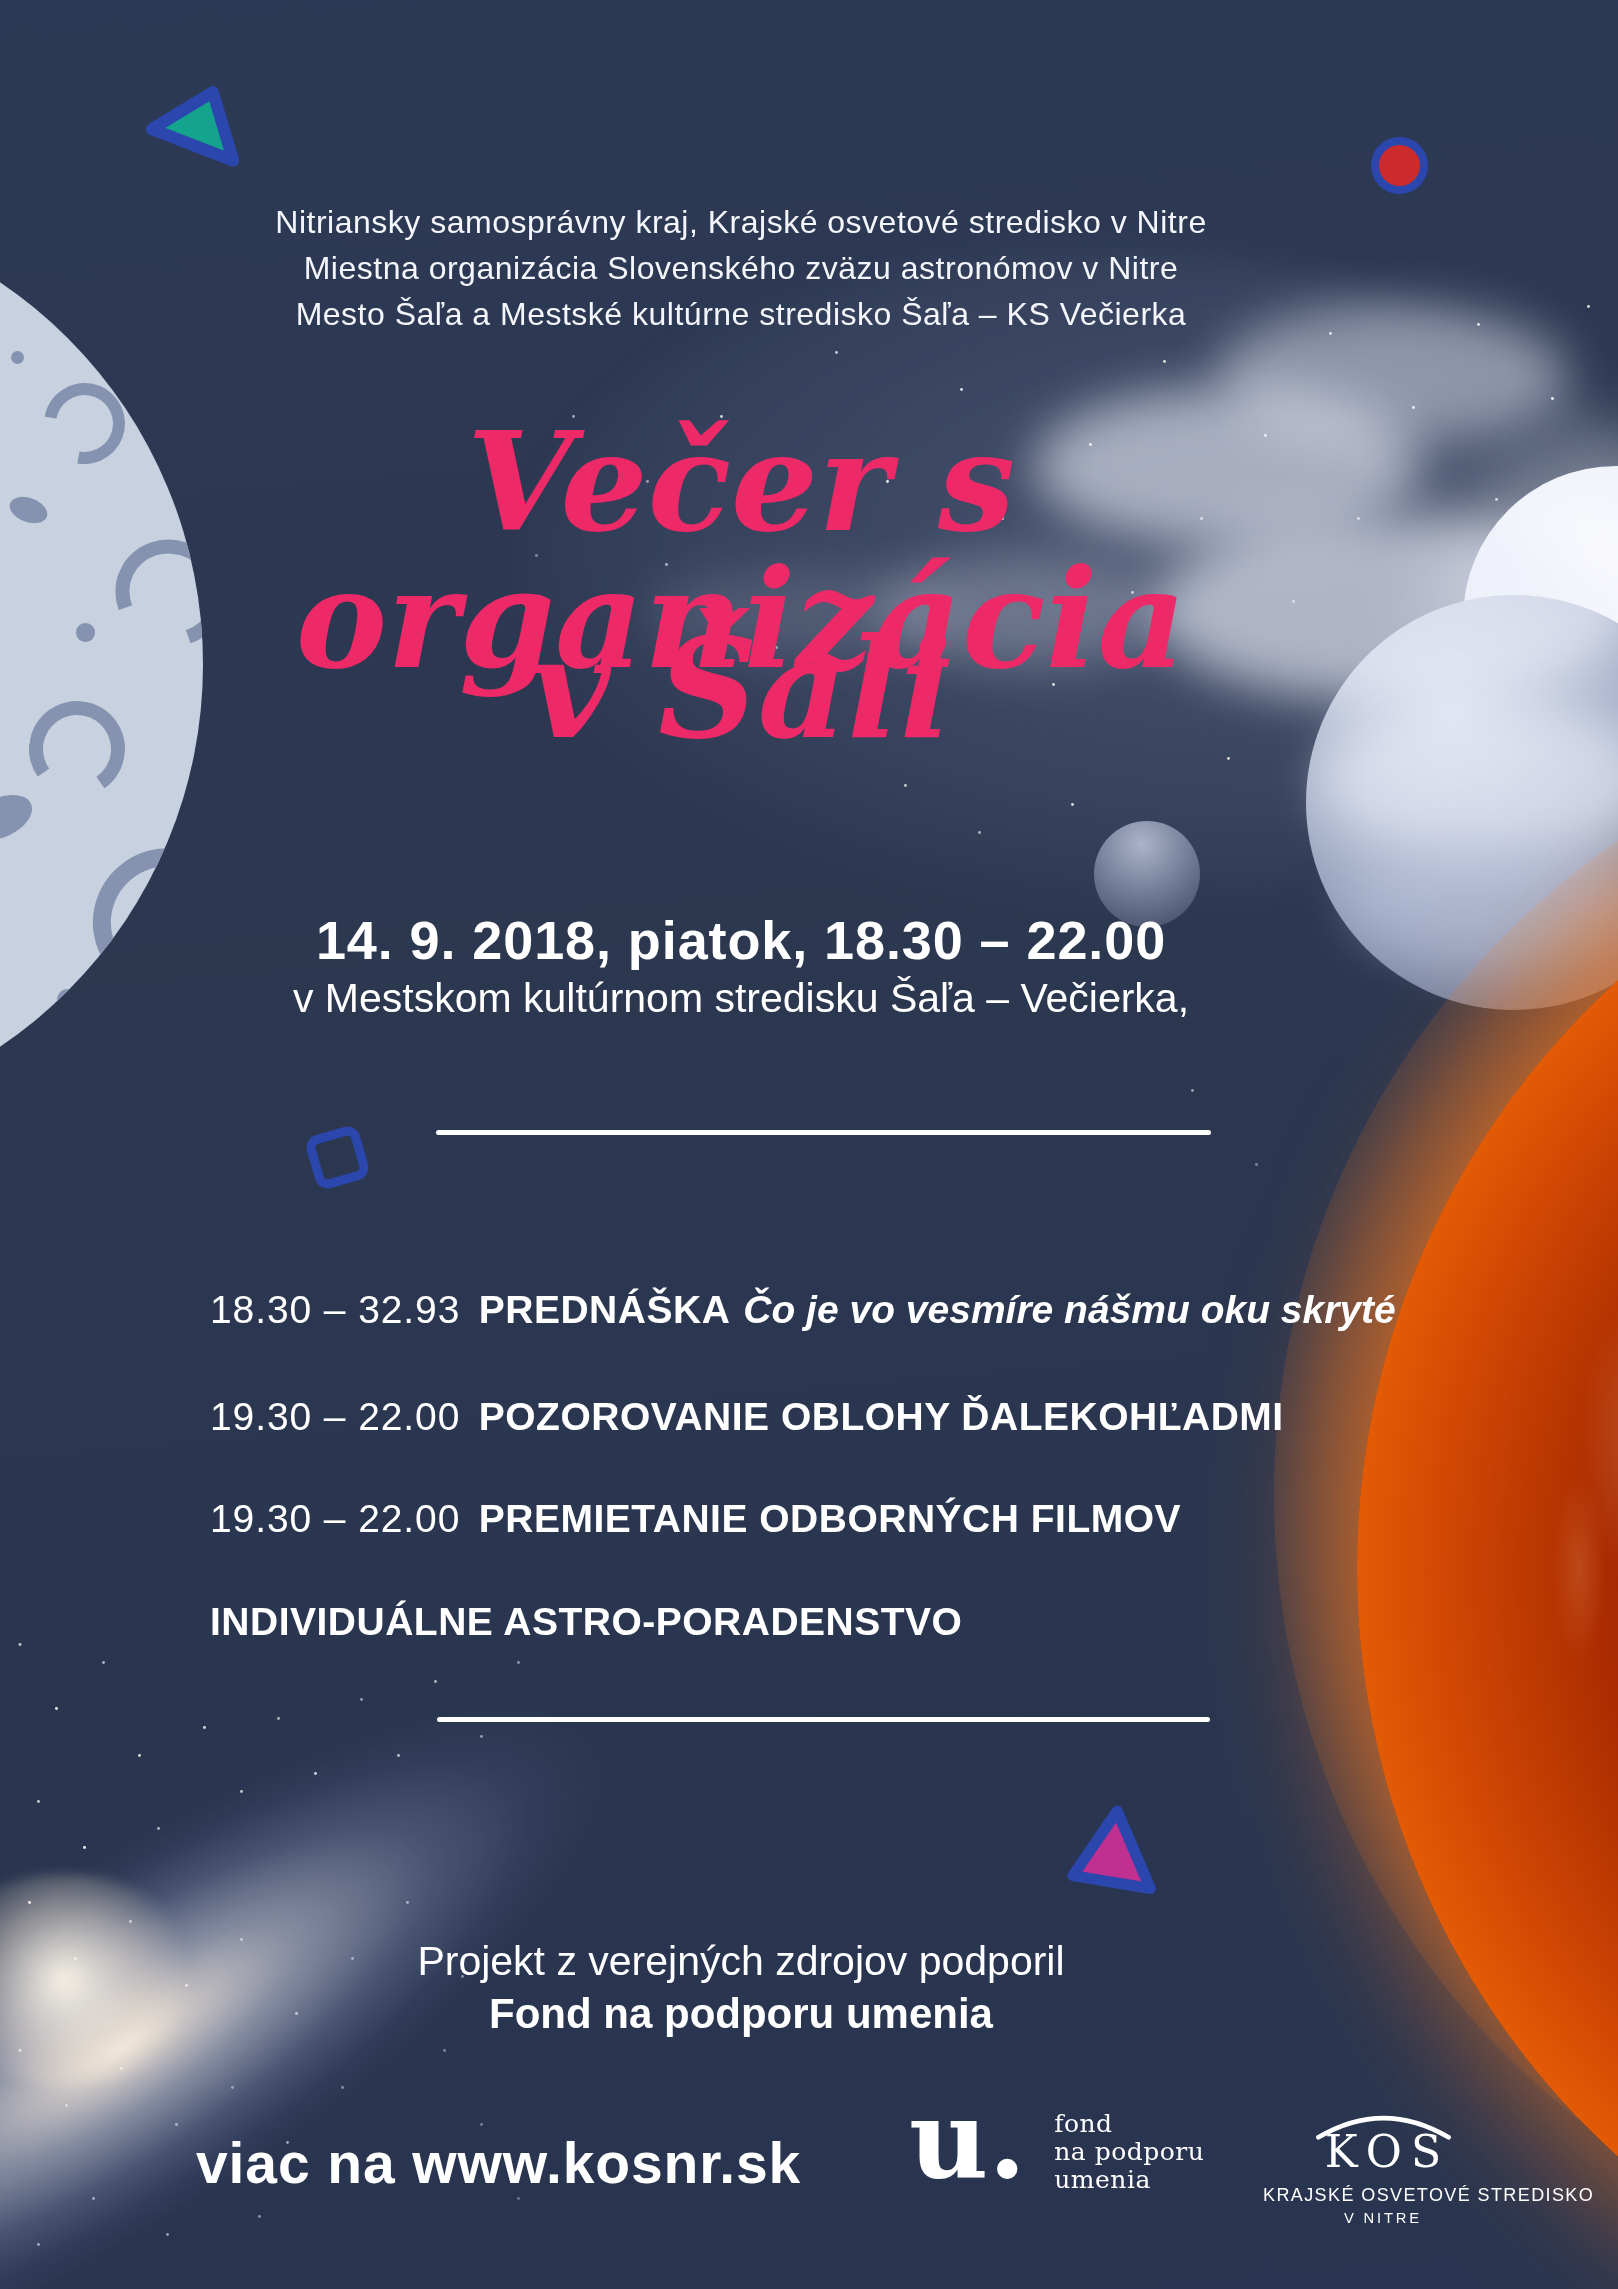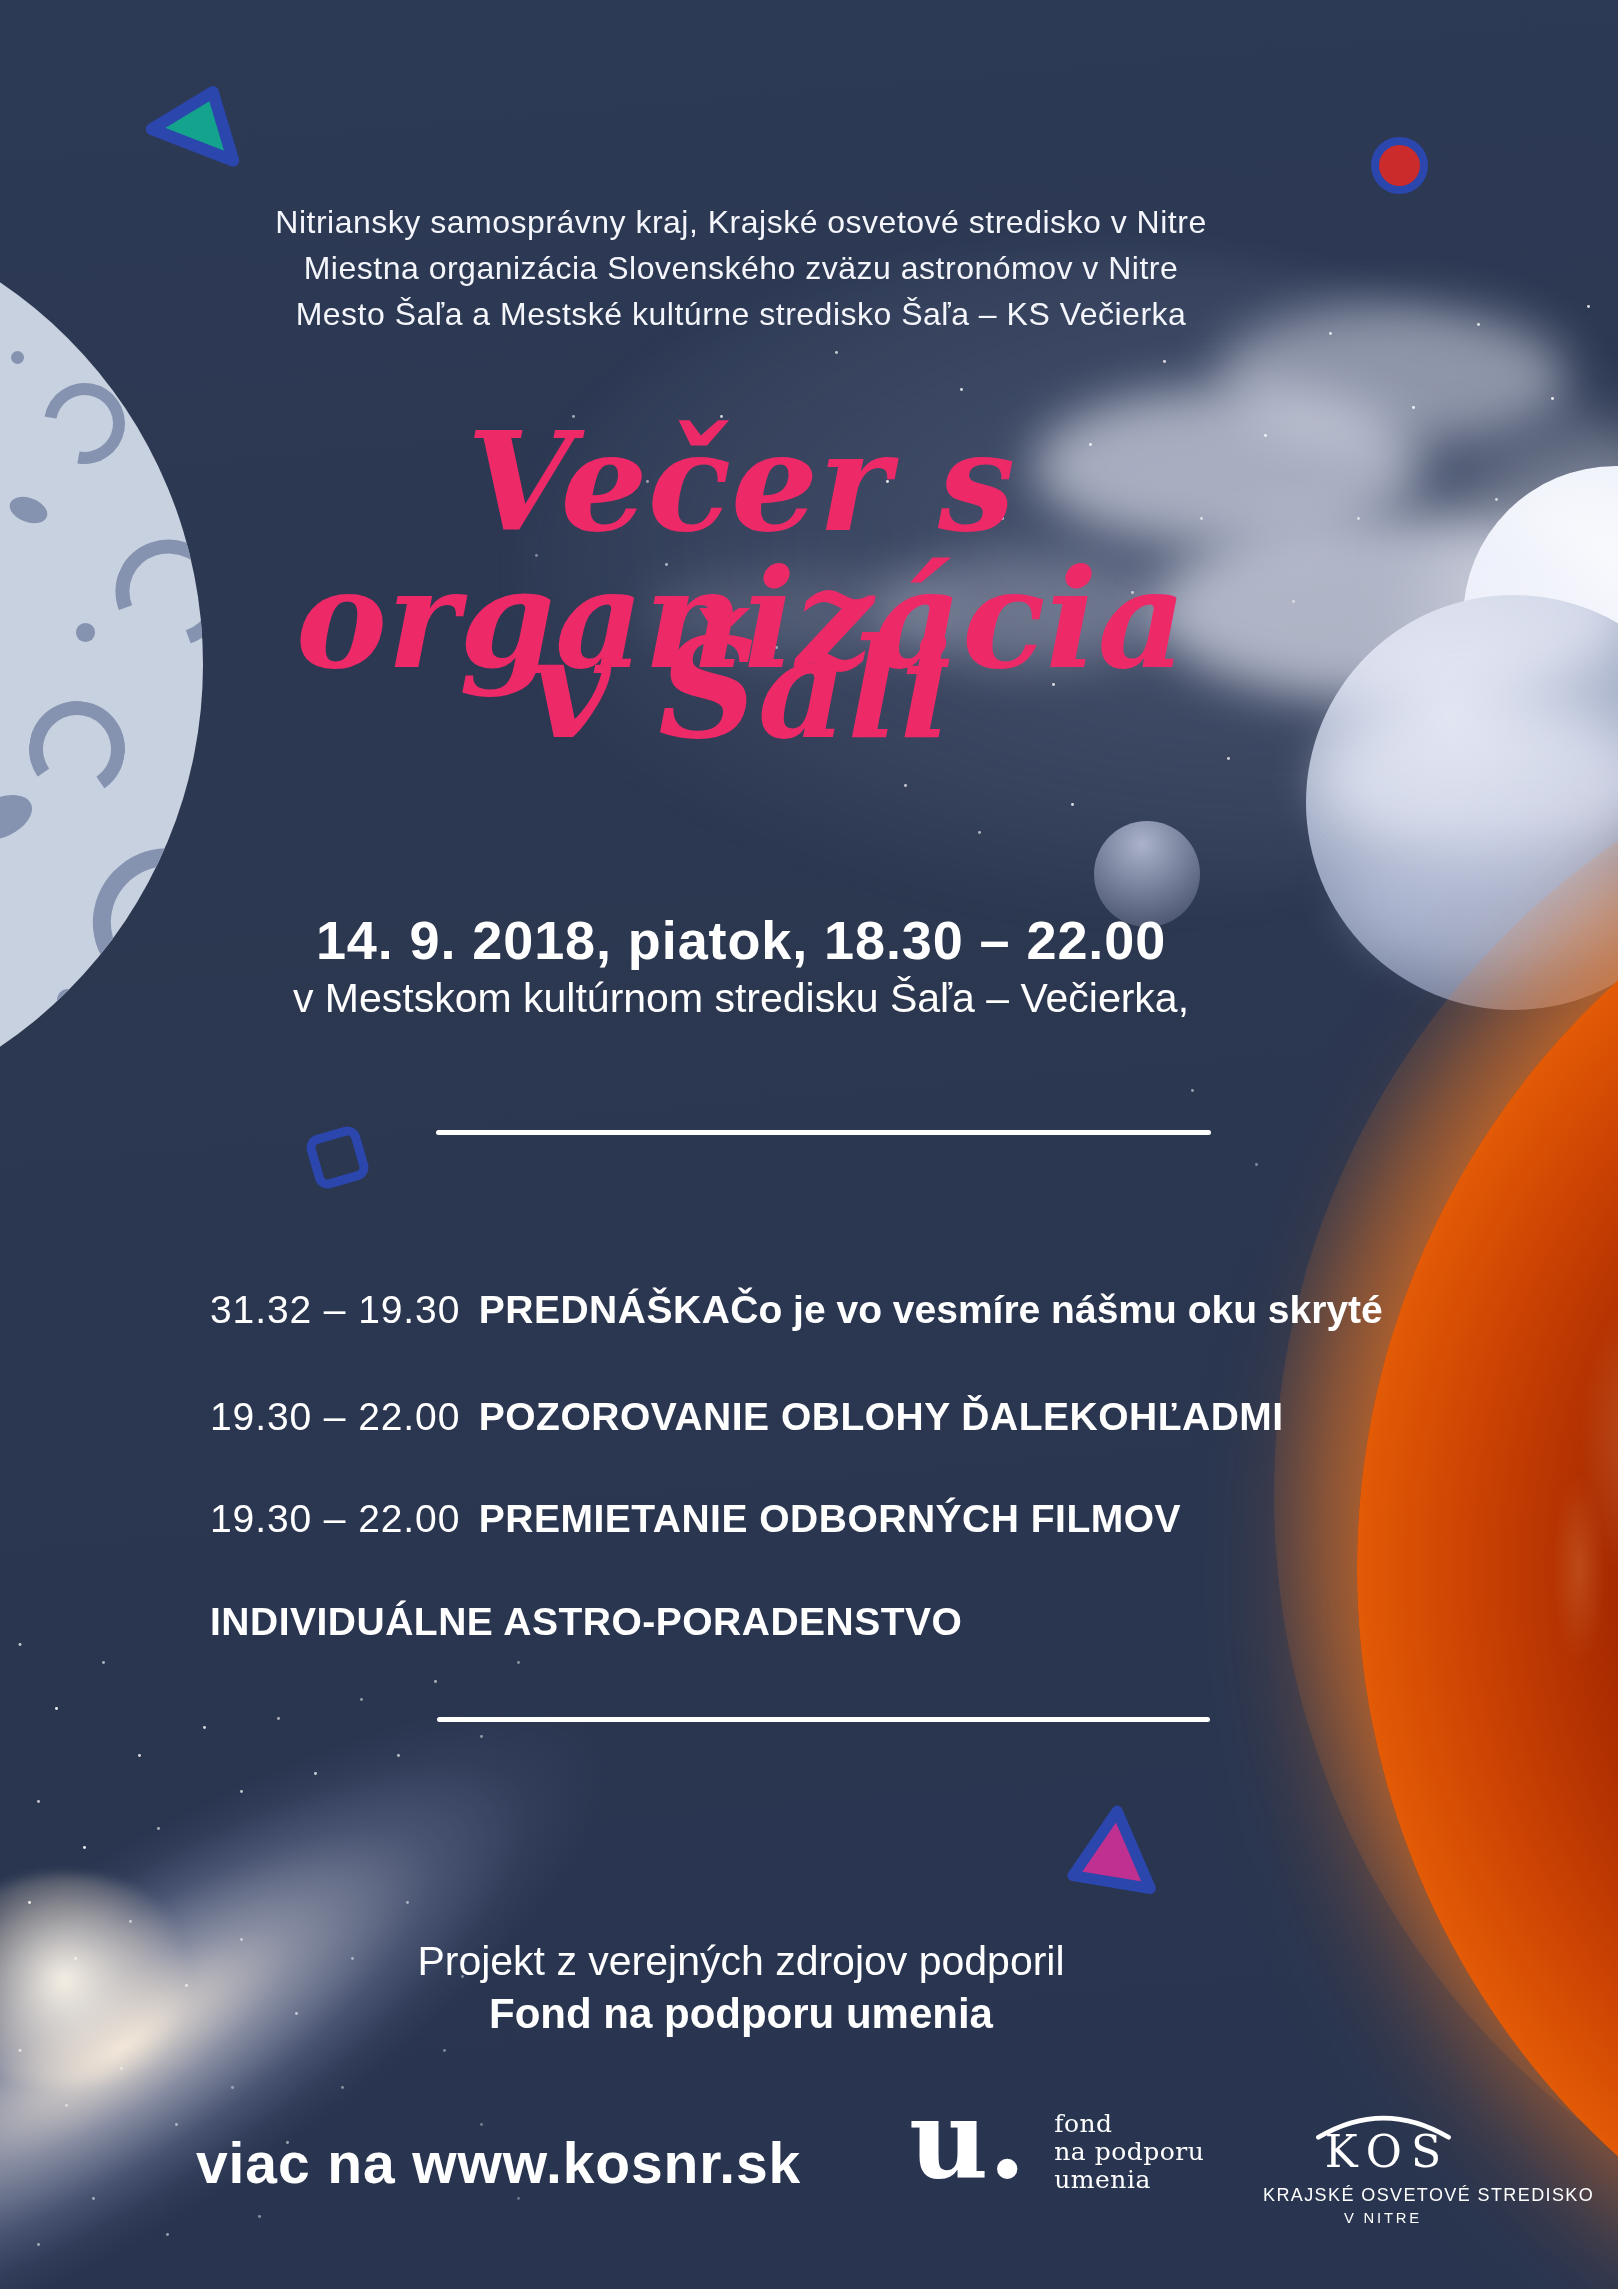--- a/index.html
+++ b/index.html
@@ -98,21 +98,21 @@
   .venue1{top:975px;font-size:41px;}
   .venue2{top:1030px;font-size:41px;}
   .divider{height:4.6px;background:#ffffff;border-radius:2.8px;}
   #divider1{left:436px;top:1130px;width:775px;}
   #divider2{left:437px;top:1717px;width:773px;}
   .program-heading{top:1196px;font-size:42px;font-weight:bold;letter-spacing:0.9px;}
   .program-row{left:210px;width:1338px;font-size:39px;white-space:nowrap;}
   #row1{top:1288px;} #row2{top:1395px;} #row3{top:1497px;} #row4{top:1600px;}
   .row-time{font-weight:400;margin-right:18.5px;letter-spacing:0.9px;}
   .row-title{font-weight:bold;letter-spacing:0.5px;}
-  .row-sub{font-weight:bold;}
+  .row-sub{font-weight:bold;font-style:italic;margin-left:13px;}
   .admission{top:1774px;font-size:44px;font-weight:bold;}
   .support1{top:1938px;font-size:41px;}
   .support2{top:1990px;font-size:42px;font-weight:bold;text-align:center;}
   .more-info{left:196px;top:2130px;font-size:57px;font-weight:bold;letter-spacing:0.9px;}
 
   
   .fpu{left:909px;top:2097px;display:flex;align-items:flex-start;}
   .fpu-mark{font-family:"DejaVu Serif",serif;font-weight:bold;font-size:109px;line-height:.78;}
   .fpu-lines{margin-left:28px;margin-top:13px;font-family:"DejaVu Serif",serif;font-size:25px;line-height:28px;letter-spacing:0.5px;}
   .kos{left:1263px;top:2097px;width:240px;text-align:center;}
@@ -178,21 +178,21 @@
   <div class="abs center title1">Večer s organizácia</div>
   <div class="abs center title2">v Šali</div>
 
   <div class="abs center date-line">14. 9. 2018, piatok, 18.30 – 22.00</div>
   <div class="abs center venue1">v Mestskom kultúrnom stredisku Šaľa – Večierka,</div>
 
   <div class="abs divider" id="divider1"></div>
 
 
   <div class="abs program-row" id="row1">
-    <span class="row-time">31.32 – 19.30</span><span class="row-title">PREDNÁŠKA</span><span class="row-sub">Čo je vo vesmíre nášmu oku skryté</span>
+    <span class="row-time">18.30 – 32.93</span><span class="row-title">PREDNÁŠKA</span><span class="row-sub">Čo je vo vesmíre nášmu oku skryté</span>
   </div>
   <div class="abs program-row" id="row2">
     <span class="row-time">19.30 – 22.00</span><span class="row-title">POZOROVANIE OBLOHY ĎALEKOHĽADMI</span>
   </div>
   <div class="abs program-row" id="row3">
     <span class="row-time">19.30 – 22.00</span><span class="row-title">PREMIETANIE ODBORNÝCH FILMOV</span>
   </div>
   <div class="abs program-row" id="row4">
     <span class="row-title">INDIVIDUÁLNE ASTRO-PORADENSTVO</span>
   </div>

